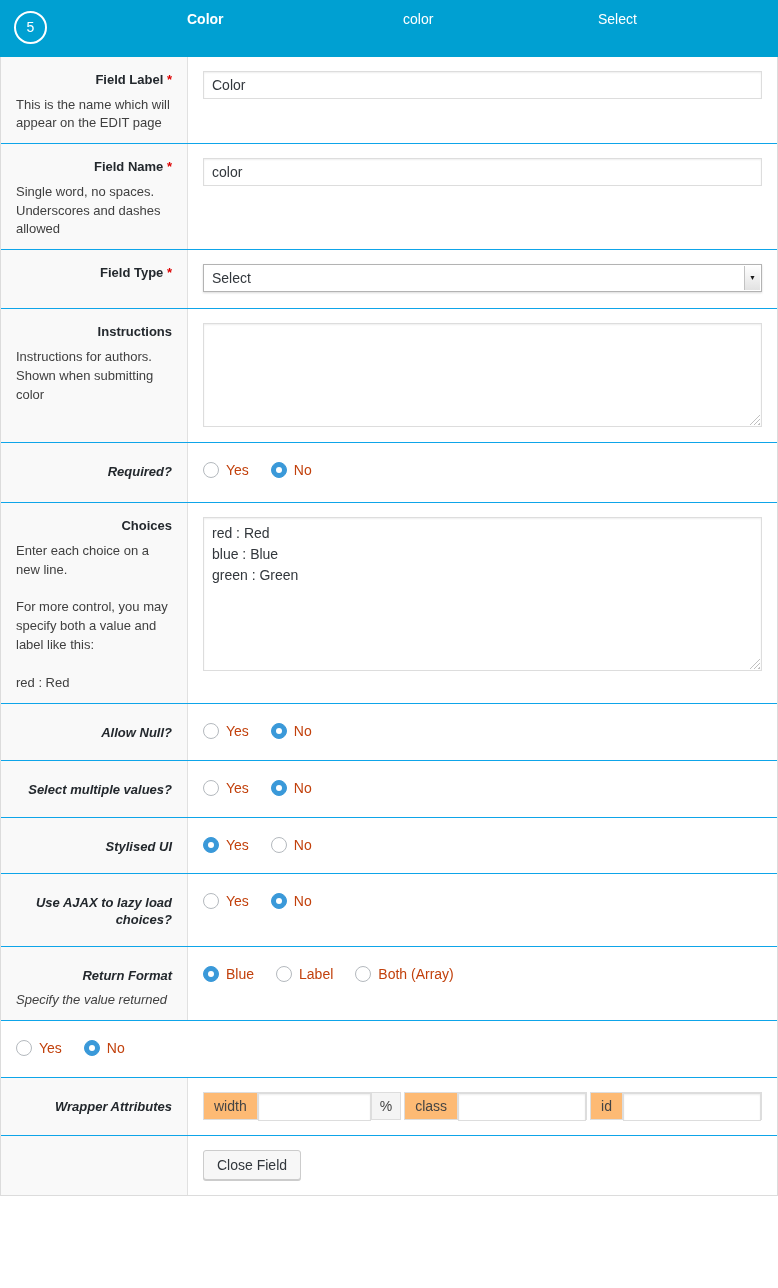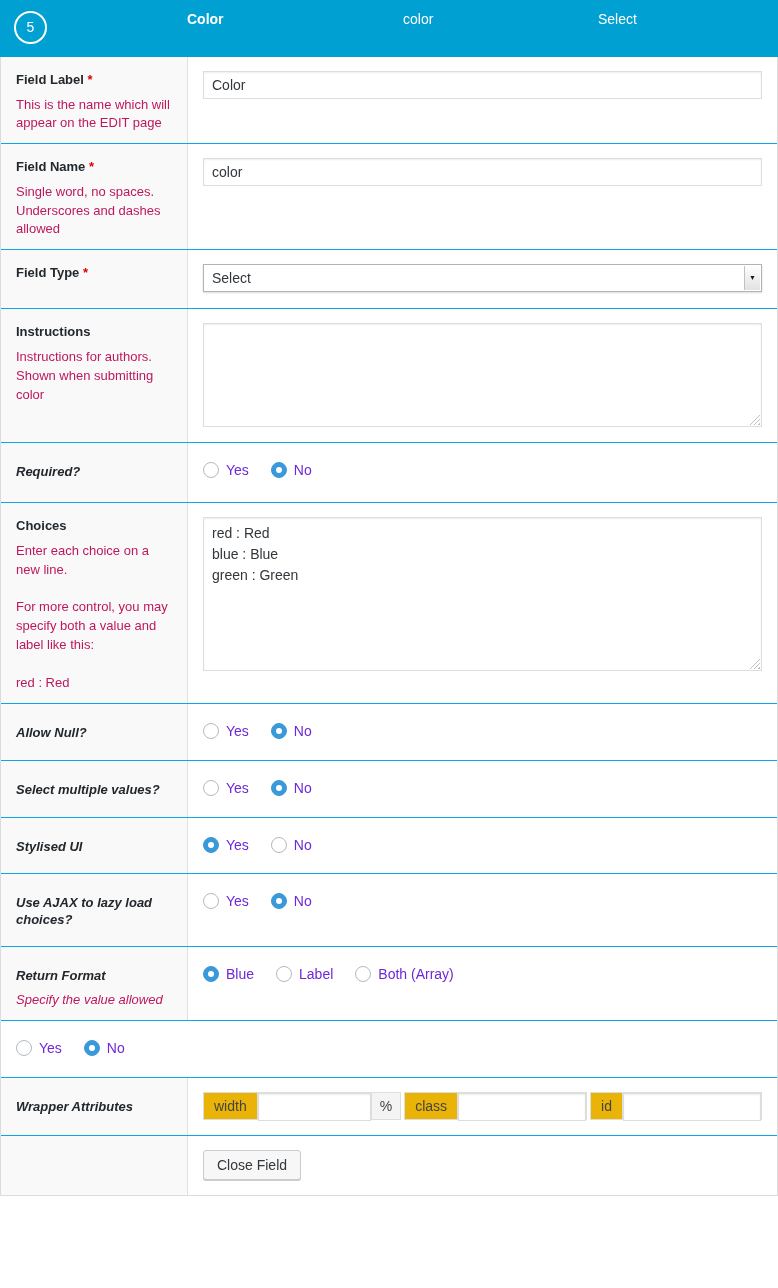--- a/index.html
+++ b/index.html
@@ -29,23 +29,23 @@
   .r5{min-height:60px}.r6{min-height:190px}.r7{min-height:117px}.r8{min-height:57px}
   .r9{min-height:57px}.r10{min-height:56px}.r11{min-height:70px}.r12{min-height:71px}
   .r13{min-height:57px}.r14{min-height:58px}.r15{min-height:60px}
 
   .lc { width:187px; flex:0 0 187px; background:#f9f9f9; border-right:1px solid #e1e1e1;
         padding:14px 15px 10px 15px; }
   .lc.pt20 { padding-top:20px;font-style:italic; }
   .rc { flex:1; padding:14px 15px 10px 15px; }
   .rc.pt19 { padding-top:19px; }
 
-  .lt { font-size:13px; font-weight:700; color:#23282d; margin:0 0 7px 0; line-height:1.35; }
+  .lt { font-size:13px; font-weight:700; color:#23282d; margin:0 0 7px 0; line-height:1.35;text-align:right; }
   .lt .req { color:#dd0000; }
-  .ld { font-size:13px; color:#be185d; margin:0; line-height:1.45; white-space:pre-line; }
+  .ld { font-size:13px; color:#404040; margin:0; line-height:1.45; white-space:pre-line; }
 
   
   input[type=text], .txt {
     width:100%; height:28px; border:1px solid #ddd; background:#fff;
     font-family:inherit; font-size:14px; color:#32373c; padding:0 8px;
     box-shadow: inset 0 1px 2px rgba(0,0,0,0.07); outline:none;
   }
   .ta-wrap { position:relative; }
   textarea {
     width:100%; border:1px solid #ddd; background:#fff; resize:none;
@@ -72,27 +72,27 @@
     font-size:7px; color:#1a1a1a;
   }
 
   .opts { display:flex; align-items:center; }
   .opt { display:inline-flex; align-items:center; margin-right:22px; cursor:pointer; }
   .radio { width:16px; height:16px; border-radius:50%; background:#fff;
            border:1px solid #b4b9be; flex:0 0 16px; }
   .radio.on { background:#3a99d9; border-color:#3a99d9; position:relative; }
   .radio.on::after { content:""; position:absolute; left:4px; top:4px; width:6px; height:6px;
                      border-radius:50%; background:#fff; }
-  .opt-t { margin-left:7px; font-size:14px; color:#6d28d9; }
+  .opt-t { margin-left:7px; font-size:14px; color:#c2410c; }
 
   
   .wa { display:flex; }
   .wa-g { display:flex; height:28px; border:1px solid #ddd; background:#fff; }
   .wa-g + .wa-g { margin-left:3px; }
-  .wa-lab { background:#eab308; color:#444; font-size:14px; line-height:26px;
+  .wa-lab { background:#fdba74; color:#444; font-size:14px; line-height:26px;
             padding:0 10px; border-right:1px solid #ddd; }
   .wa-suf { background:#f4f4f4; color:#444; font-size:14px; line-height:26px;
             padding:0 8px; border-left:1px solid #ddd; }
   .wa-in { border:none; outline:none; font-family:inherit; font-size:14px; color:#32373c;
            padding:0 6px; width:96px; box-shadow:none; height:26px; }
   .wa-in.w128{width:128px} .wa-in.w138{width:138px}
 
   .btn {
     display:inline-block; height:30px; line-height:28px; padding:0 13px;
     background:#f7f7f7; border:1px solid #ccc; border-radius:3px;
@@ -265,21 +265,21 @@
             <span class="radio on"></span>
             <span class="opt-t">No</span>
           </span>
         </div>
       </div>
     </div>
 
     <div class="row r12">
       <div class="lc pt20">
         <p class="lt">Return Format</p>
-        <p class="ld">Specify the value allowed</p>
+        <p class="ld">Specify the value returned</p>
       </div>
       <div class="rc pt19">
         <div class="opts">
           <span class="opt">
             <span class="radio on"></span>
             <span class="opt-t">Blue</span>
           </span>
           <span class="opt">
             <span class="radio"></span>
             <span class="opt-t">Label</span>

